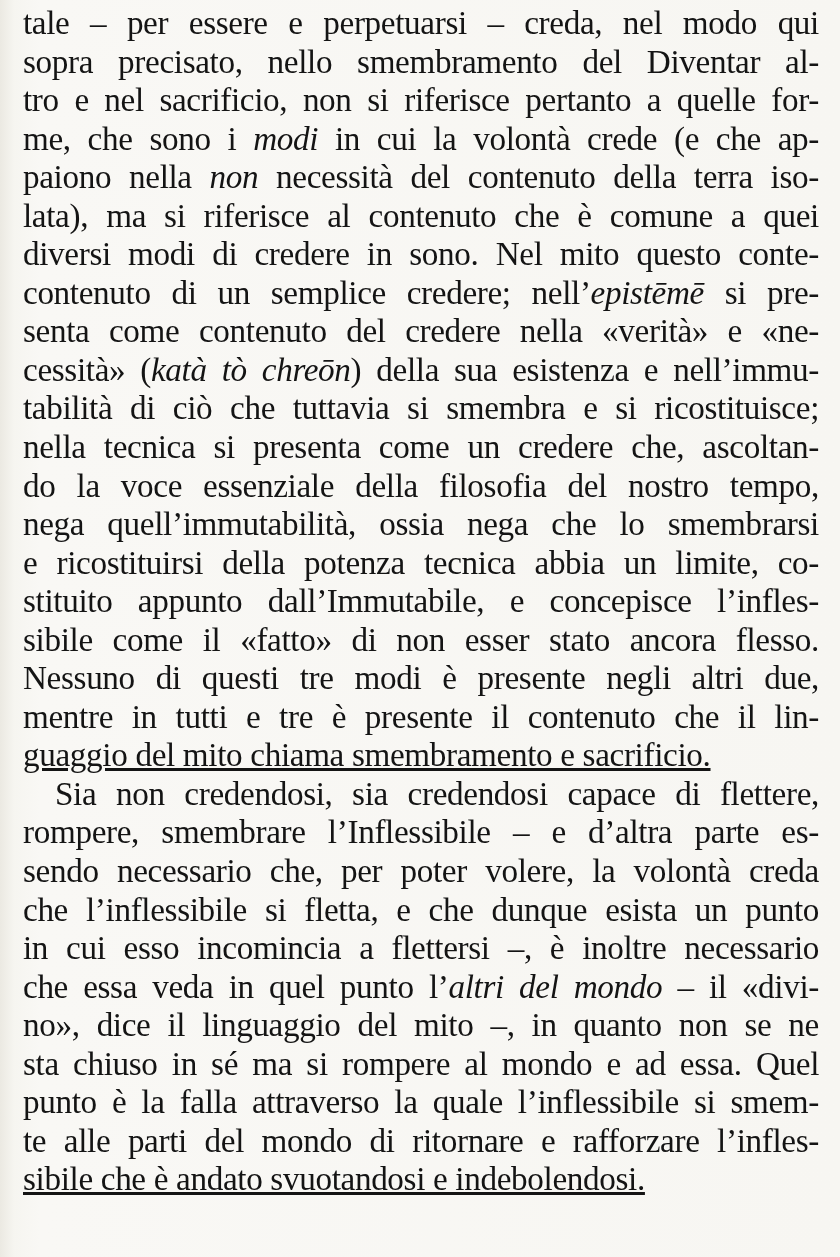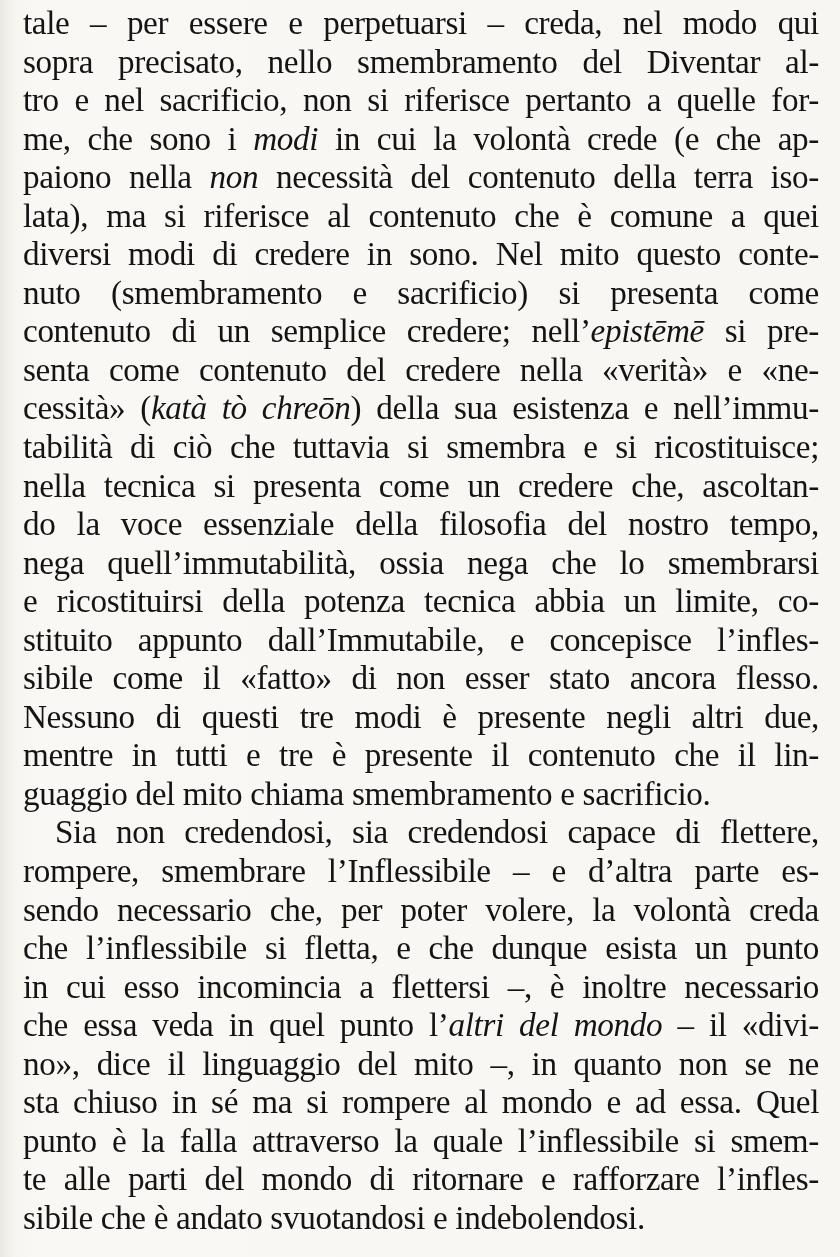--- a/index.html
+++ b/index.html
@@ -27,41 +27,41 @@
     .line {
       display: block;
       height: 38.55px;
       white-space: nowrap;
       text-align: justify;
       text-align-last: justify;
       overflow: visible;
     }
     .line.last {
       text-align-last: left;
+      text-decoration: underline;
     }
     .line.indent {
       padding-left: 32px;
     }
     .it {
       font-style: italic;
     }
   </style>
 </head>
 <body>
 
 <div class="page" id="page">
     <div>
       <span class="line"><span>tale – per essere e perpetuarsi – creda, nel modo qui</span></span>
       <span class="line"><span>sopra precisato, nello smembramento del Diventar al-</span></span>
       <span class="line"><span>tro e nel sacrificio, non si riferisce pertanto a quelle for-</span></span>
       <span class="line"><span>me, che sono i </span><span class="it">modi</span><span> in cui la volontà crede (e che ap-</span></span>
       <span class="line"><span>paiono nella </span><span class="it">non</span><span> necessità del contenuto della terra iso-</span></span>
       <span class="line"><span>lata), ma si riferisce al contenuto che è comune a quei</span></span>
       <span class="line"><span>diversi modi di credere in sono. Nel mito questo conte-</span></span>
-      <span class="line"><span>nuto (smembramento e sacrificio) si presenta come</span></span>
       <span class="line"><span>contenuto di un semplice credere; nell’</span><span class="it">epistēmē</span><span> si pre-</span></span>
       <span class="line"><span>senta come contenuto del credere nella «verità» e «ne-</span></span>
       <span class="line"><span>cessità» (</span><span class="it">katà tò chreōn</span><span>) della sua esistenza e nell’immu-</span></span>
       <span class="line"><span>tabilità di ciò che tuttavia si smembra e si ricostituisce;</span></span>
       <span class="line"><span>nella tecnica si presenta come un credere che, ascoltan-</span></span>
       <span class="line"><span>do la voce essenziale della filosofia del nostro tempo,</span></span>
       <span class="line"><span>nega quell’immutabilità, ossia nega che lo smembrarsi</span></span>
       <span class="line"><span>e ricostituirsi della potenza tecnica abbia un limite, co-</span></span>
       <span class="line"><span>stituito appunto dall’Immutabile, e concepisce l’infles-</span></span>
       <span class="line"><span>sibile come il «fatto» di non esser stato ancora flesso.</span></span>

